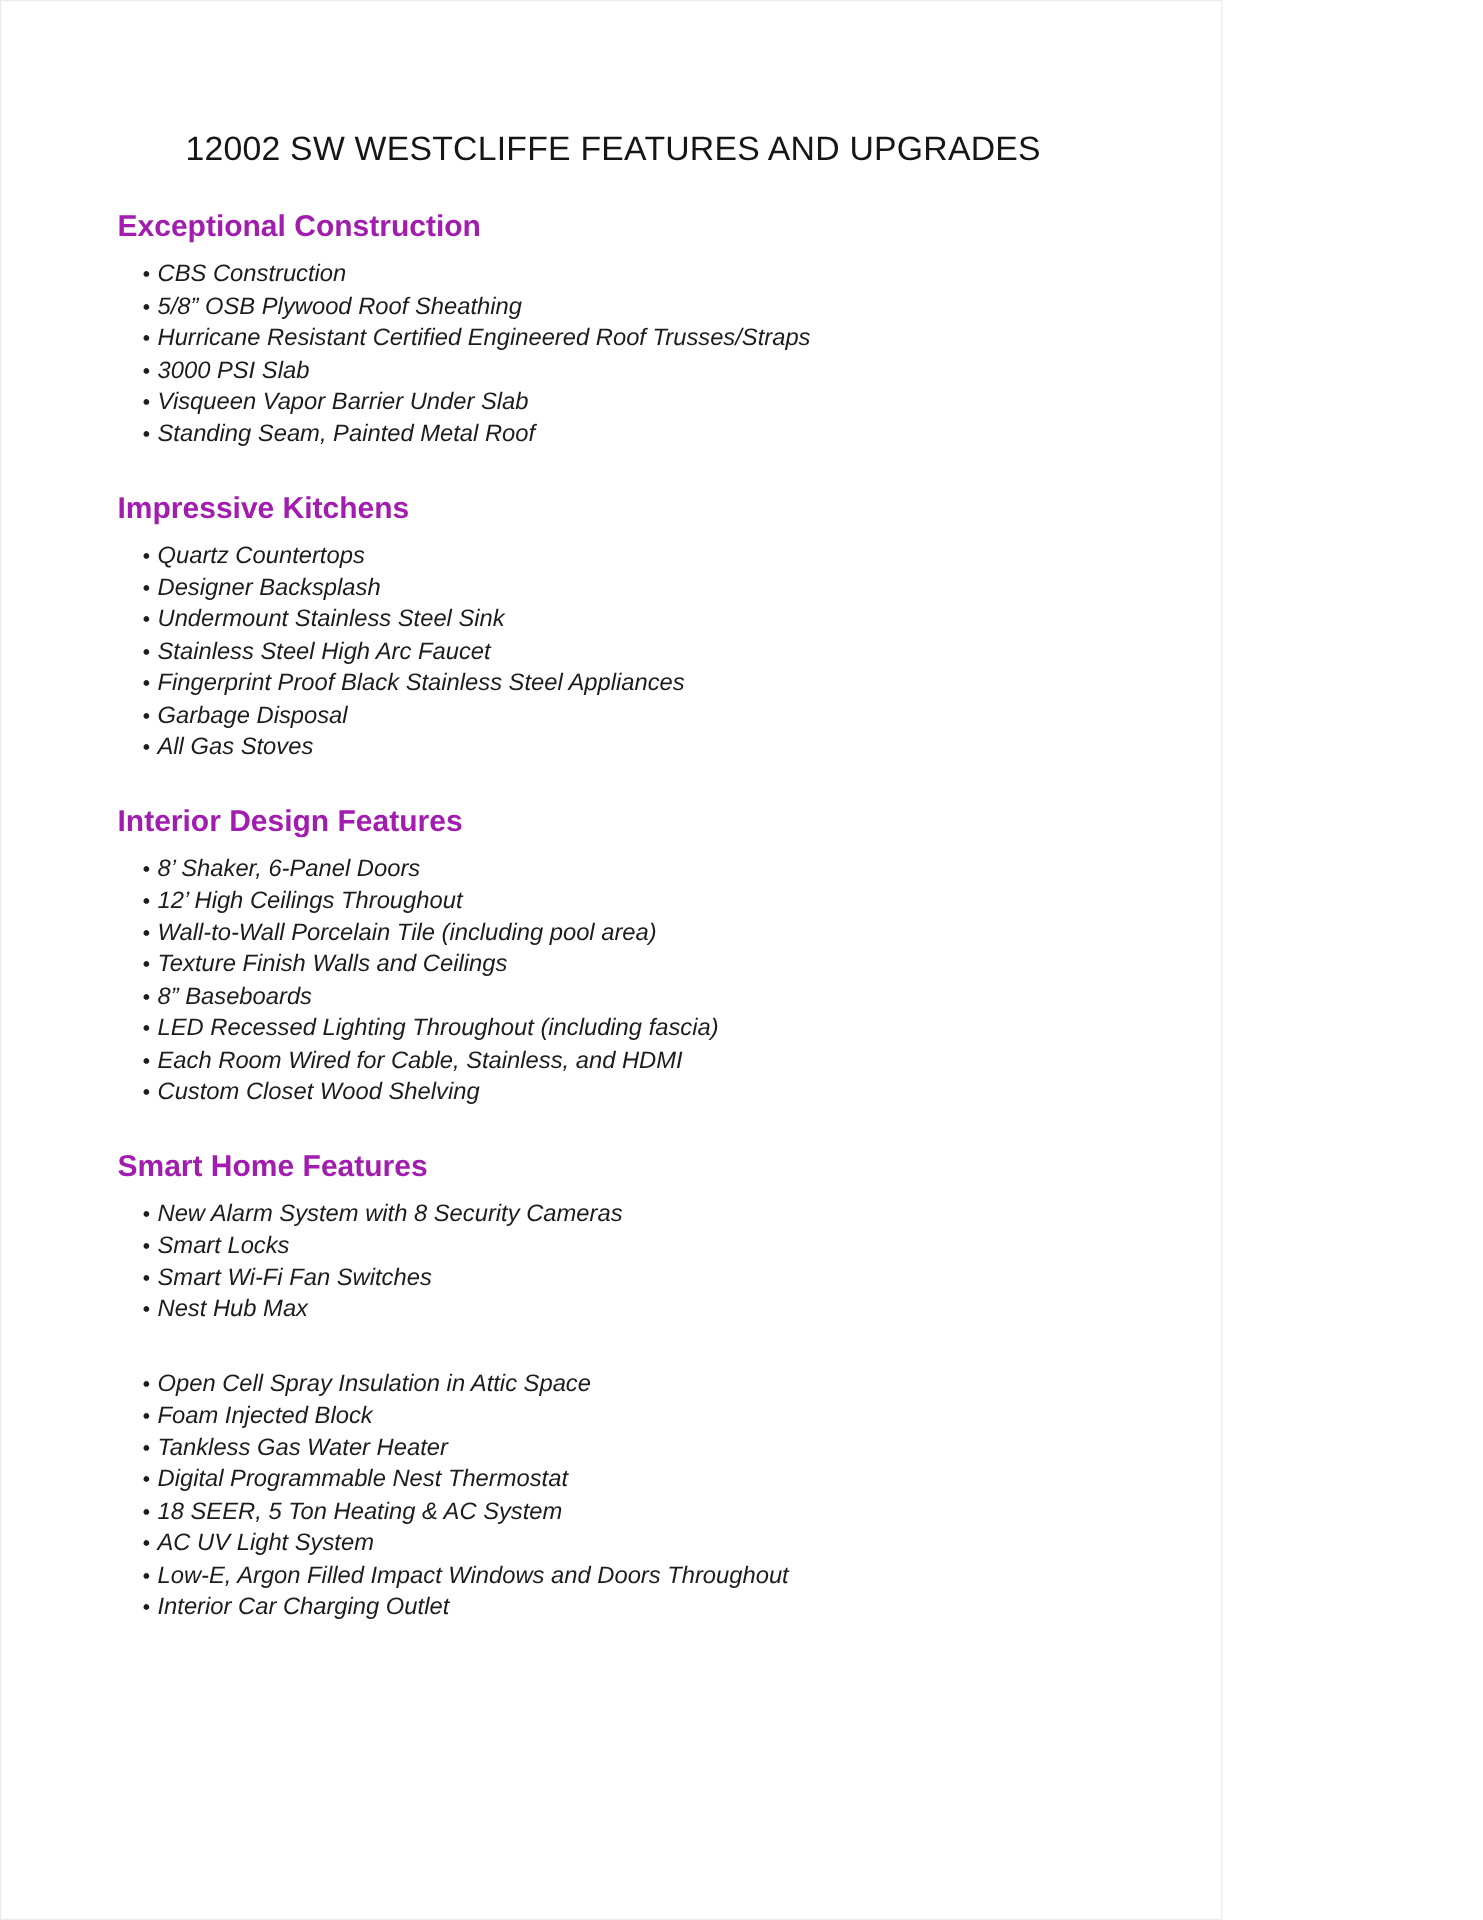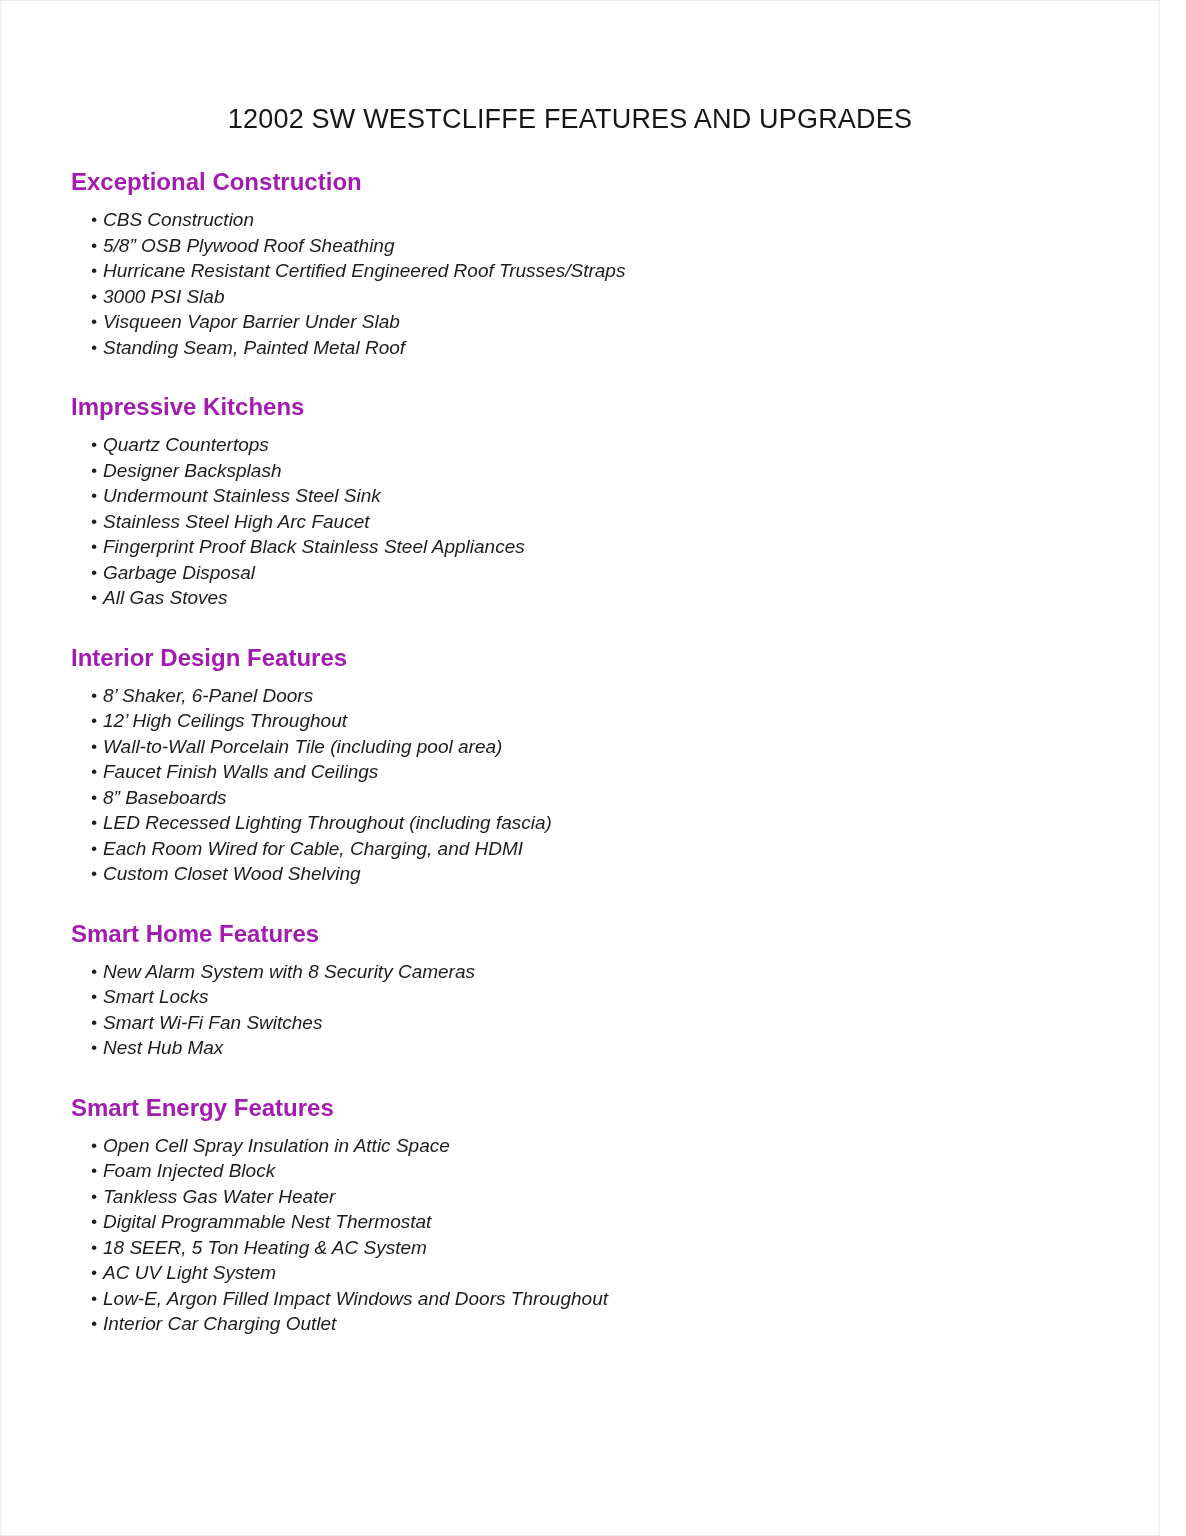--- a/index.html
+++ b/index.html
@@ -9,24 +9,24 @@
   }
   body {
     width: 1186px;
     min-height: 1536px;
     font-family: "Liberation Sans", "DejaVu Sans", sans-serif;
     color: #1a1a1a;
     -webkit-font-smoothing: antialiased;
   }
   .page {
     box-sizing: border-box;
-    width: 1160px;
+    width: 978px;
     min-height: 1536px;
     border: 1px solid #ececec;
-    padding: 102px 90px 60px 70px;
+    padding: 102px 90px 60px 93px;
     background: #ffffff;
   }
   .title {
     font-size: 27px;
     font-weight: 400;
     line-height: 32px;
     margin: 0 0 34px 0;
     text-align: center;
     letter-spacing: 0.2px;
     color: #161616;
@@ -85,34 +85,33 @@
         <li class="feature-item">Stainless Steel High Arc Faucet</li>
         <li class="feature-item">Fingerprint Proof Black Stainless Steel Appliances</li>
         <li class="feature-item">Garbage Disposal</li>
         <li class="feature-item">All Gas Stoves</li>
       </ul>
       <h2 class="section-heading">Interior Design Features</h2>
       <ul class="feature-list">
         <li class="feature-item">8’ Shaker, 6-Panel Doors</li>
         <li class="feature-item">12’ High Ceilings Throughout</li>
         <li class="feature-item">Wall-to-Wall Porcelain Tile (including pool area)</li>
-        <li class="feature-item">Faucet Finish Walls and Ceilings</li>
+        <li class="feature-item">Texture Finish Walls and Ceilings</li>
         <li class="feature-item">8” Baseboards</li>
         <li class="feature-item">LED Recessed Lighting Throughout (including fascia)</li>
-        <li class="feature-item">Each Room Wired for Cable, Charging, and HDMI</li>
+        <li class="feature-item">Each Room Wired for Cable, Stainless, and HDMI</li>
         <li class="feature-item">Custom Closet Wood Shelving</li>
       </ul>
       <h2 class="section-heading">Smart Home Features</h2>
       <ul class="feature-list">
         <li class="feature-item">New Alarm System with 8 Security Cameras</li>
         <li class="feature-item">Smart Locks</li>
         <li class="feature-item">Smart Wi-Fi Fan Switches</li>
         <li class="feature-item">Nest Hub Max</li>
       </ul>
-      <h2 class="section-heading">Smart Energy Features</h2>
       <ul class="feature-list">
         <li class="feature-item">Open Cell Spray Insulation in Attic Space</li>
         <li class="feature-item">Foam Injected Block</li>
         <li class="feature-item">Tankless Gas Water Heater</li>
         <li class="feature-item">Digital Programmable Nest Thermostat</li>
         <li class="feature-item">18 SEER, 5 Ton Heating &amp; AC System</li>
         <li class="feature-item">AC UV Light System</li>
         <li class="feature-item">Low-E, Argon Filled Impact Windows and Doors Throughout</li>
         <li class="feature-item">Interior Car Charging Outlet</li>
       </ul>

